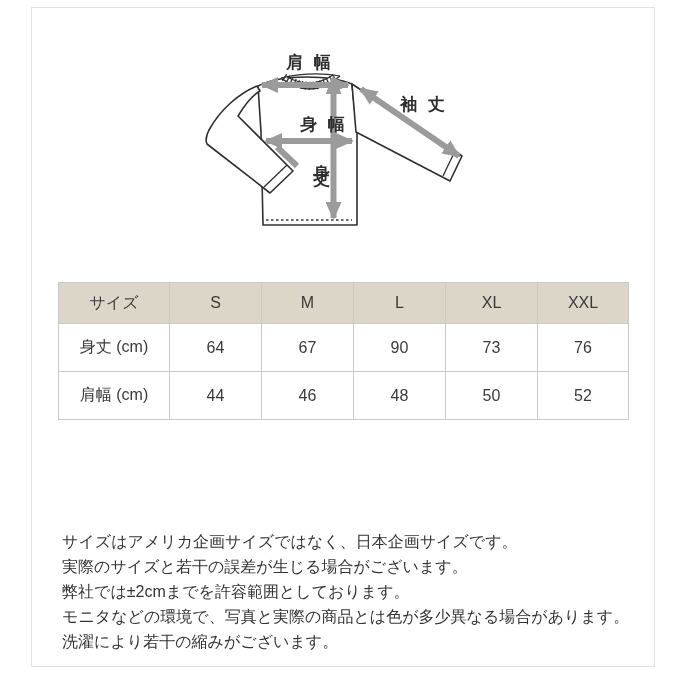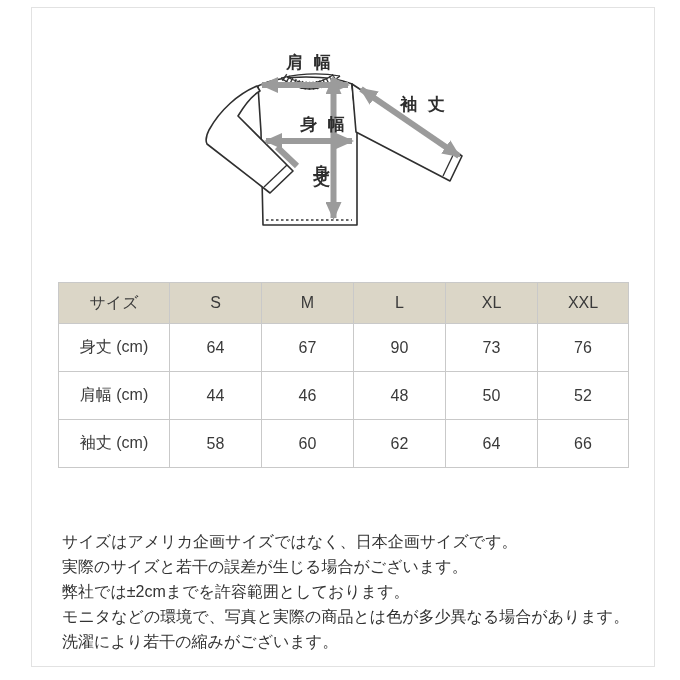--- a/index.html
+++ b/index.html
@@ -111,28 +111,20 @@
         <td>76</td>
       </tr>
       <tr>
         <td>肩幅 (cm)</td>
         <td>44</td>
         <td>46</td>
         <td>48</td>
         <td>50</td>
         <td>52</td>
       </tr>
-      <tr>
-        <td>袖丈 (cm)</td>
-        <td>58</td>
-        <td>60</td>
-        <td>62</td>
-        <td>64</td>
-        <td>66</td>
-      </tr>
     </tbody>
   </table>
 
   <div class="notes">
     <div class="note-line">サイズはアメリカ企画サイズではなく、日本企画サイズです。</div>
     <div class="note-line">実際のサイズと若干の誤差が生じる場合がございます。</div>
     <div class="note-line">弊社では±2cmまでを許容範囲としております。</div>
     <div class="note-line">モニタなどの環境で、写真と実際の商品とは色が多少異なる場合があります。</div>
     <div class="note-line">洗濯により若干の縮みがございます。</div>
   </div>

